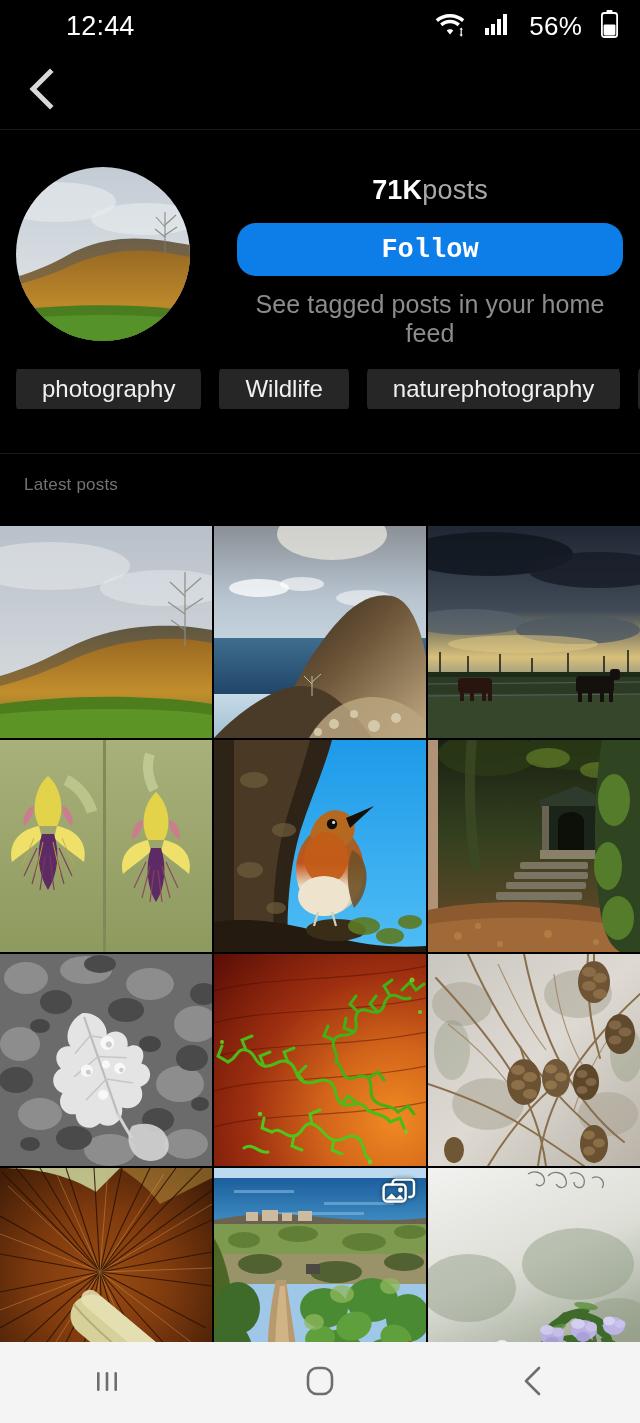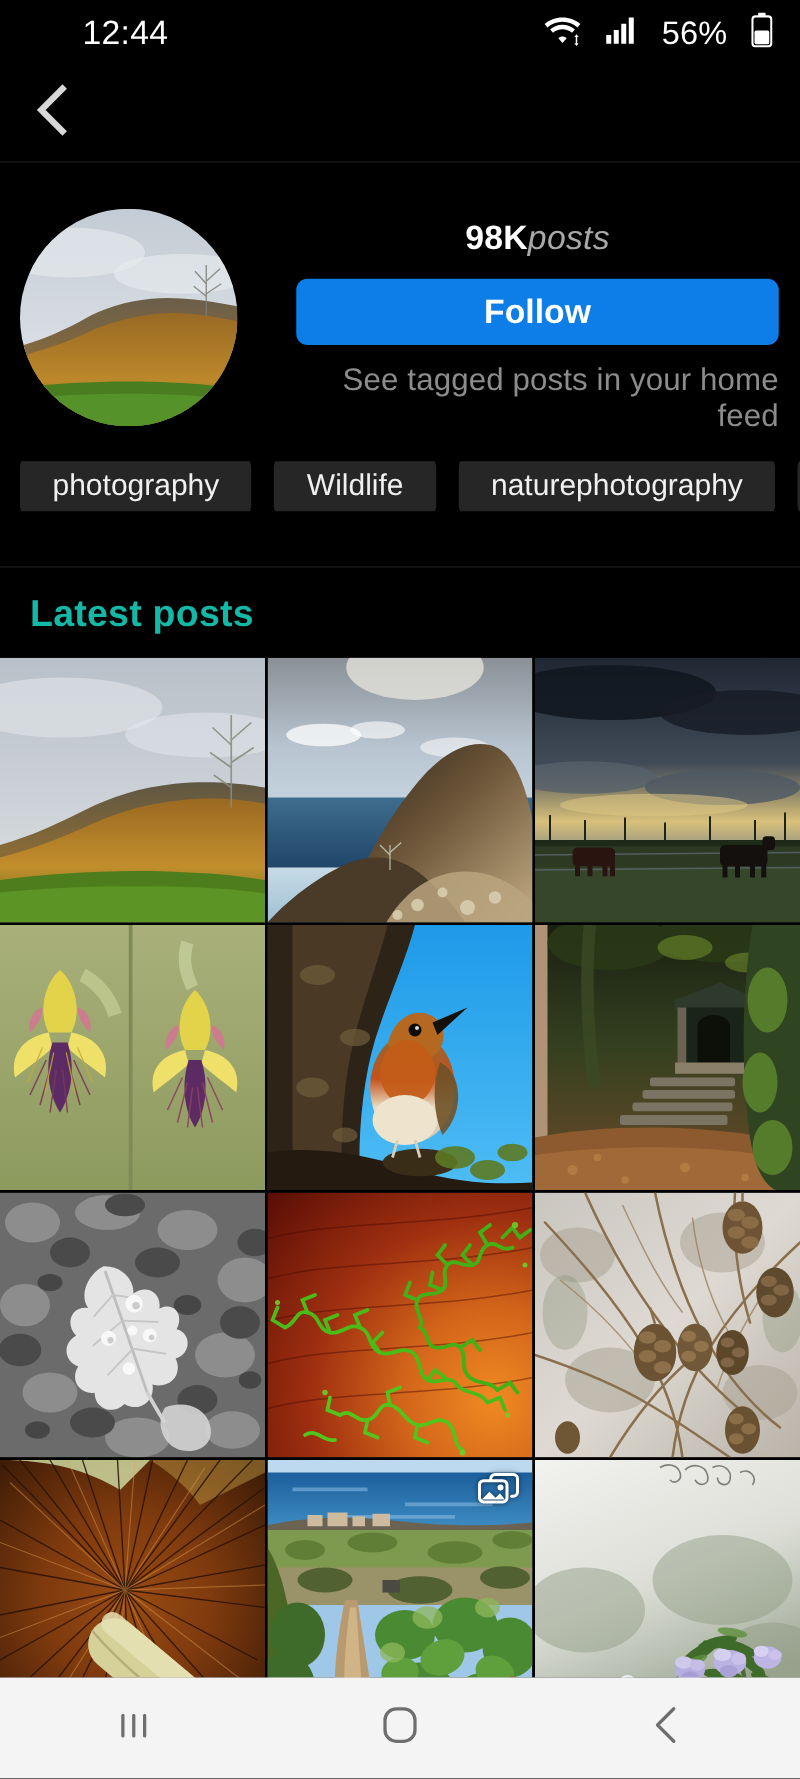--- a/index.html
+++ b/index.html
@@ -43,50 +43,50 @@
     position:absolute; left:16px; top:37px; width:174px; height:174px;
     border-radius:50%; overflow:hidden;
   }
   .avatar svg, .tile svg { display:block; width:100%; height:100%; }
 
   .hdr-right { position:absolute; left:237px; top:0; width:386px; }
   .posts-line {
     text-align:center; font-size:27px; padding-top:45px; letter-spacing:.2px;
   }
   .posts-count { color:#fff; font-weight:bold; }
-  .posts-word  { color:#a8a8a8; font-weight:400;font-style:italic; }
+  .posts-word  { color:#a8a8a8; font-weight:400; }
 
   .follow-btn {
     margin-top:17px; width:386px; height:53px;
-    background:#0d7ee8; border:none; border-radius:9px;
+    background:#0d7ee8; border:none; border-radius:19px;
     color:#fff; font-size:27px; font-weight:bold;
-    font-family:Liberation Sans, sans-serif;
+    font-family:Liberation Mono, monospace;
     display:flex; align-items:center; justify-content:center;
   }
   .tagged-note {
-    margin-top:14px; text-align:right; color:#8c8c8c;
+    margin-top:14px; text-align:center; color:#8c8c8c;
     font-size:25px; letter-spacing:.1px;
   }
 
   
   .chiprow {
     position:absolute; top:369px; left:0; width:640px; height:40px;
     display:flex; align-items:center; gap:18px; padding-left:16px;
     overflow:hidden; white-space:nowrap;
   }
   .chip {
     flex:0 0 auto; height:52px; padding:0 26px; border-radius:11px;
     background:#262626; color:#f0f0f0; font-size:24px;
     display:flex; align-items:center; justify-content:center;
   }
 
   
   .section-title {
     position:absolute; top:475px; left:24px;
-    color:#14b8a6; font-size:30px; font-weight:bold; letter-spacing:.2px;
+    color:#737373; font-size:17px; font-weight:normal; letter-spacing:.2px;
   }
 
   .grid {
     position:absolute; top:526px; left:0; width:640px; height:816px;
     display:grid; grid-template-columns:repeat(3, 212px);
     grid-auto-rows:212px; gap:2px; overflow:hidden;
   }
   .tile { position:relative; width:212px; height:212px; overflow:hidden; background:#111; }
   .carousel-icon {
     position:absolute; top:10px; right:10px; width:34px; height:34px;
@@ -180,21 +180,21 @@
             <path d="M149 60 L140 50"></path>
             <path d="M149 58 L160 48"></path>
             <path d="M149 70 L139 62"></path>
             <path d="M149 68 L161 60"></path>
         </g>
       </svg>
     </div>
 
     <div class="hdr-right">
       <div class="posts-line">
-        <span class="posts-count">98K</span><span class="posts-word">posts</span>
+        <span class="posts-count">71K</span><span class="posts-word">posts</span>
       </div>
       <button class="follow-btn">Follow</button>
       <div class="tagged-note">See tagged posts in your home feed</div>
     </div>
   </div>
 
   <div class="chiprow">
     <div class="chip">photography</div>
     <div class="chip">Wildlife</div>
     <div class="chip">naturephotography</div>

